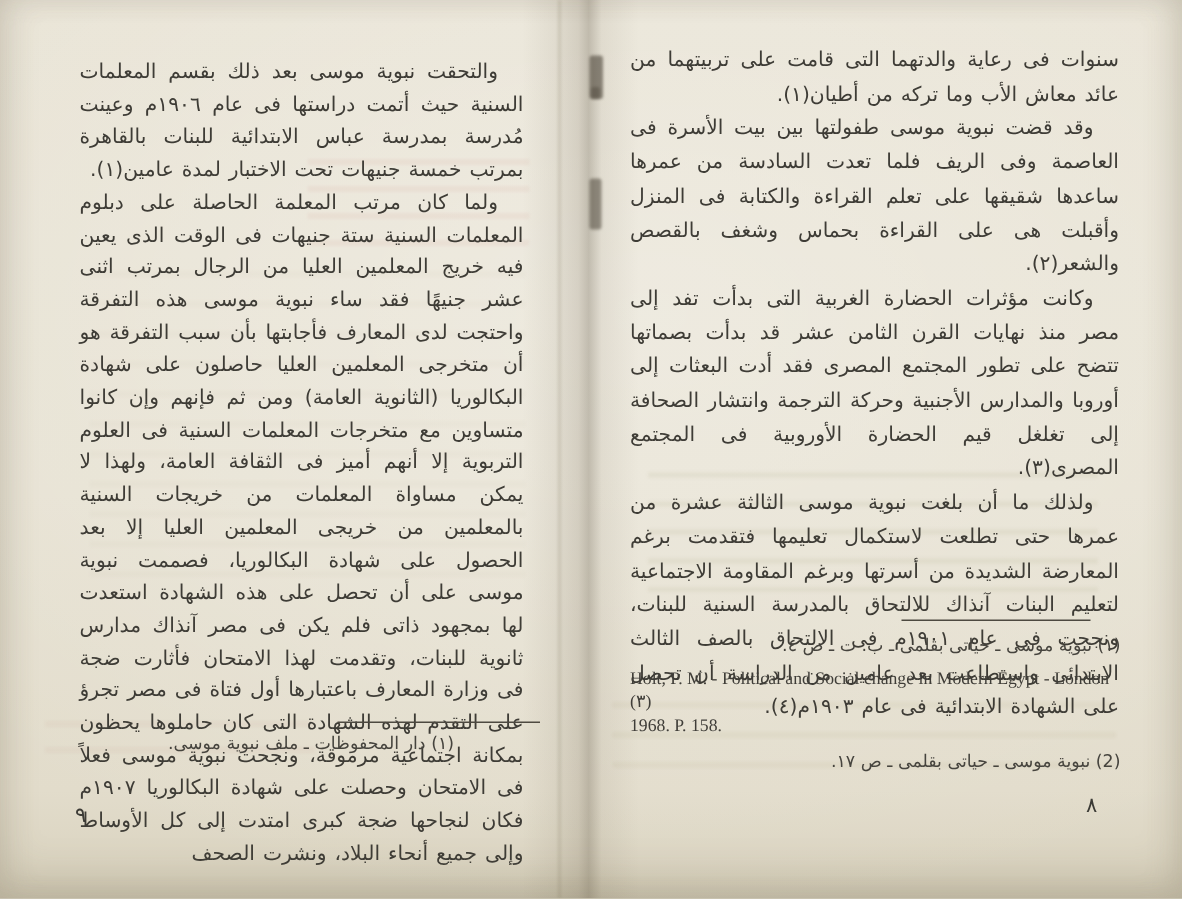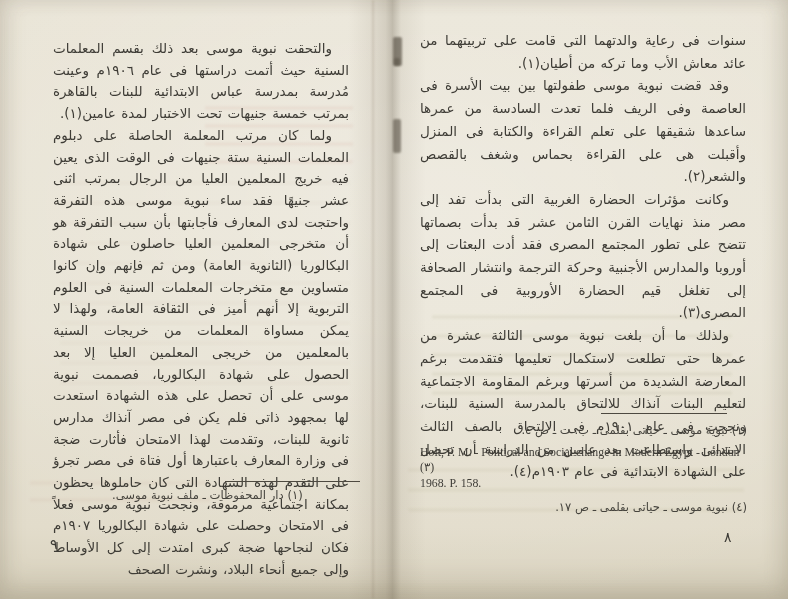--- a/index.html
+++ b/index.html
@@ -114,21 +114,21 @@
       <p class="para">ولذلك ما أن بلغت نبوية موسى الثالثة عشرة من عمرها حتى تطلعت لاستكمال تعليمها فتقدمت برغم المعارضة الشديدة من أسرتها وبرغم المقاومة الاجتماعية لتعليم البنات آنذاك للالتحاق بالمدرسة السنية للبنات، ونجحت فى عام ١٩٠١م فى الالتحاق بالصف الثالث الابتدائى واستطاعت بعد عامين من الدراسة أن تحصل على الشهادة الابتدائية فى عام ١٩٠٣م(٤).</p>
     </div>
     <div class="fn-sep fn-sep-right"></div>
     <div class="fn fn-right">
       <div class="fn-row">(١) نبوية موسى ـ حياتى بقلمى ـ ب. ت ـ ص ٤.</div>
       <div class="fn-row fn-en">
         <span>Holt, P. M. - Political and Social change in Modern Egypt - London</span>
         <span>(٣)</span>
         <div class="line2">1968. P. 158.</div>
       </div>
-      <div class="fn-row">(٤) نبوية موسى ـ حياتى بقلمى ـ ص ١٧.</div>
+      <div class="fn-row">(2) نبوية موسى ـ حياتى بقلمى ـ ص ١٧.</div>
     </div>
     <div class="pagenum pn-right">٨</div>
   </div>
 
   <div class="gutter"></div>
   <div class="smudge sm1"></div>
   <div class="smudge sm2"></div>
   <div class="smudge sm3"></div>
   <div class="vignette"></div>
 

